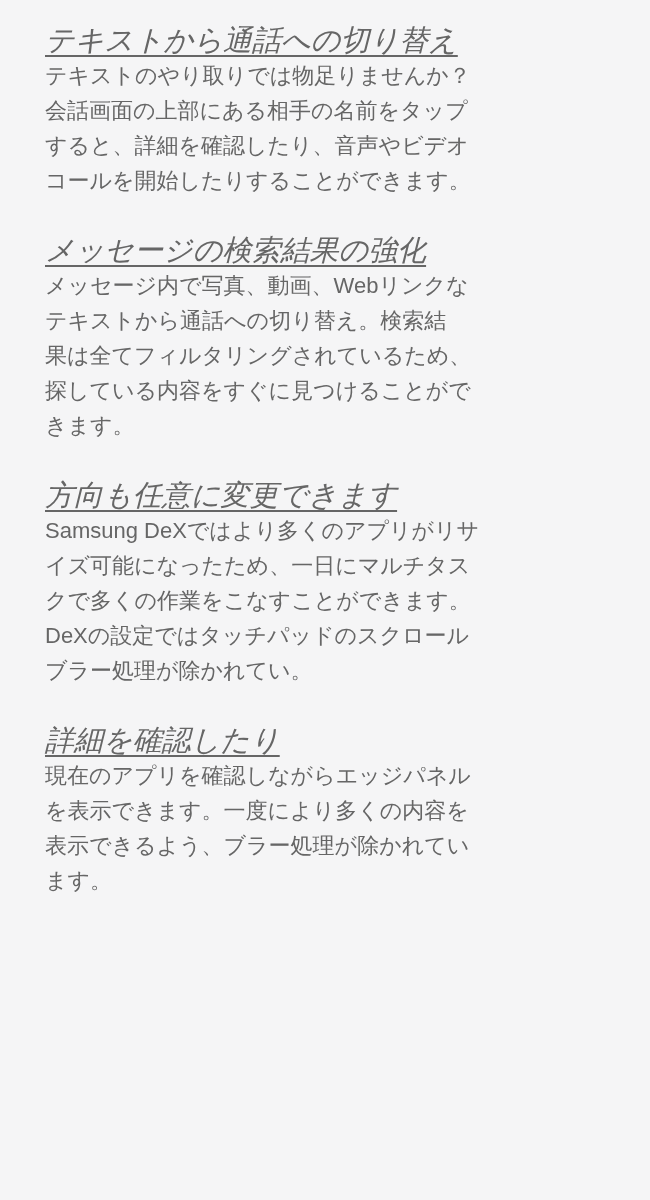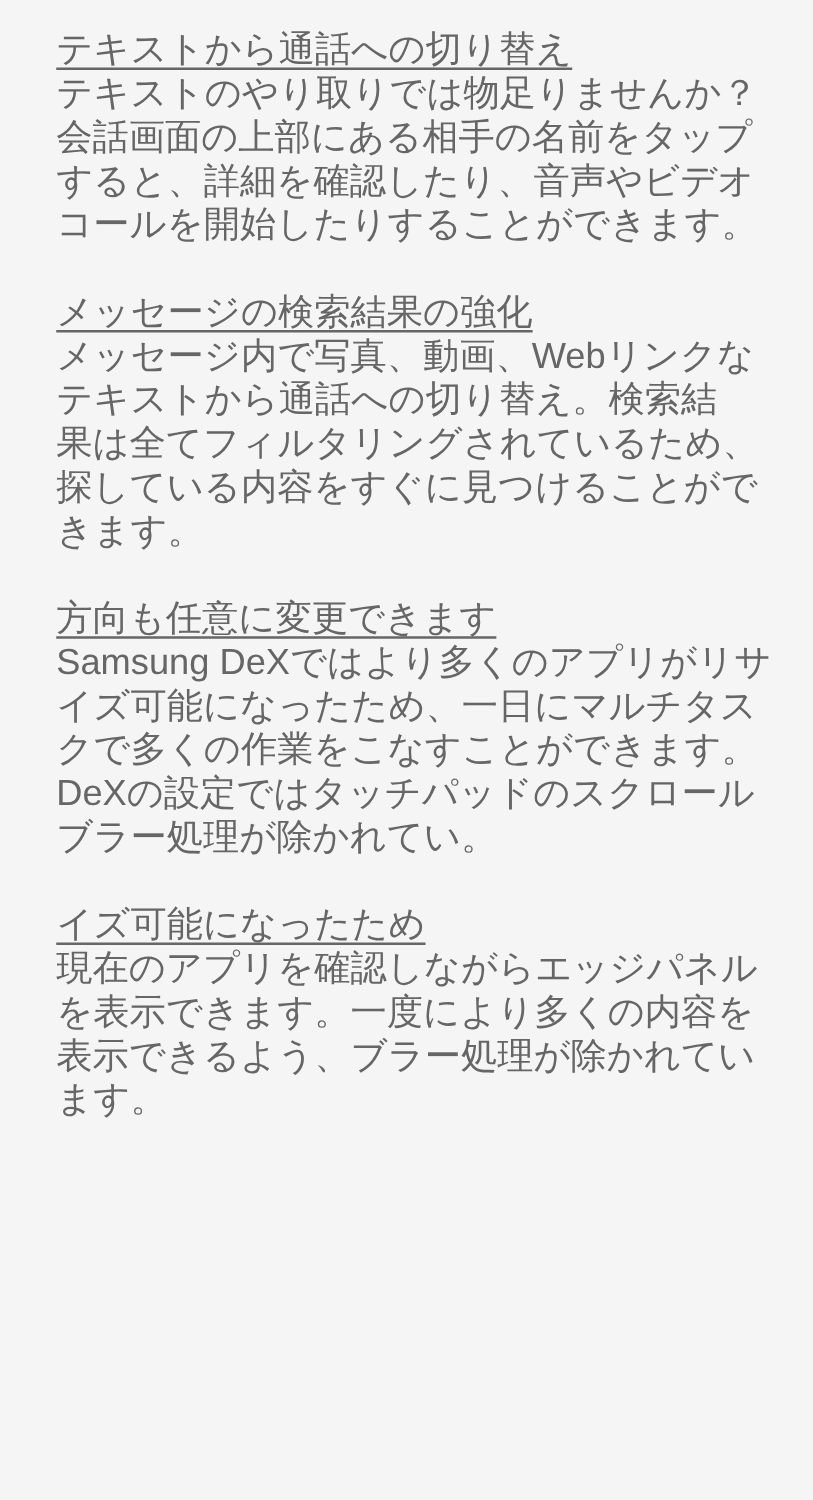--- a/index.html
+++ b/index.html
@@ -31,24 +31,25 @@
   .entry-title {
     margin: 0;
     font-size: 29px;
     font-weight: 400;
     line-height: 35px;
     color: var(--fg);
     text-decoration: underline;
     text-decoration-thickness: 2px;
     text-underline-offset: 5px;
     text-decoration-color: var(--fg);
+    font-style: italic;
   }
   .entry-body {
     margin: 0;
-    font-size: 29px;
+    font-size: 22px;
     font-weight: 400;
     line-height: 35px;
     color: var(--fg);
     white-space: pre-line;
   }
 </style>
 </head>
 <body>
 
 <div class="content">
@@ -76,20 +77,20 @@
   <section class="entry">
     <h2 class="entry-title">方向も任意に変更できます</h2>
     <p class="entry-body">Samsung DeXではより多くのアプリがリサ
 イズ可能になったため、一日にマルチタス
 クで多くの作業をこなすことができます。
 DeXの設定ではタッチパッドのスクロール
 ブラー処理が除かれてい。</p>
   </section>
 
   <section class="entry">
-    <h2 class="entry-title">イズ可能になったため</h2>
+    <h2 class="entry-title">詳細を確認したり</h2>
     <p class="entry-body">現在のアプリを確認しながらエッジパネル
 を表示できます。一度により多くの内容を
 表示できるよう、ブラー処理が除かれてい
 ます。</p>
   </section>
 
 </div>
 
 </body></html>

